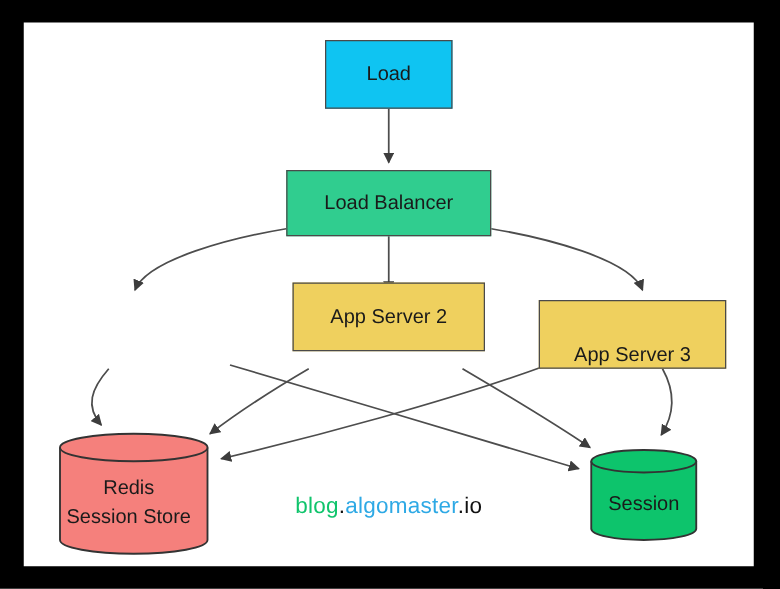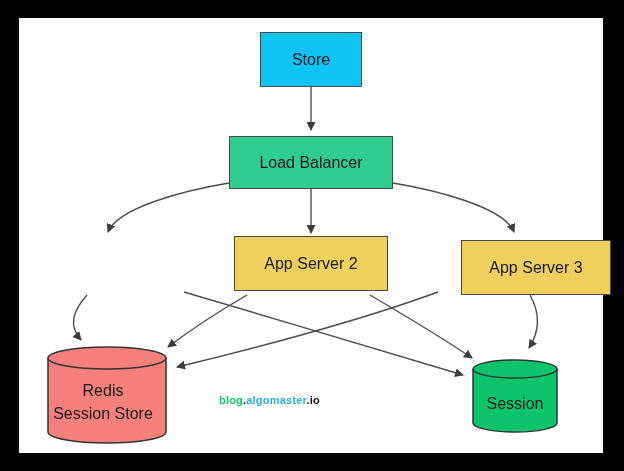--- a/index.html
+++ b/index.html
@@ -15,22 +15,22 @@
   .node{
     position:absolute;box-sizing:border-box;border:1.5px solid #4a4a4a;
     display:flex;align-items:center;justify-content:center;
     font-size:16px;color:#1a1a1a;text-align:center;
   }
   .cyl-label{
     position:absolute;font-size:16px;color:#1a1a1a;text-align:center;
     line-height:23px;
   }
   .watermark{
-    position:absolute;left:200px;top:376px;width:184px;text-align:left;
-    font-size:11px;font-weight:bold;letter-spacing:0.2px;
+    position:absolute;left:200px;top:376px;width:184px;text-align:center;
+    font-size:18px;font-weight:normal;letter-spacing:0.2px;
   }
 </style>
 </head>
 <body>
 
 <div class="canvas">
 
   <svg width="584" height="435" viewBox="0 0 584 435">
     <defs>
       <marker id="arrow" markerUnits="userSpaceOnUse" markerWidth="10" markerHeight="9" refX="8" refY="4.5" orient="auto">
@@ -56,33 +56,33 @@
       <path d="M68,277 C54,293 49,307 62,322" marker-end="url(#arrow)"></path>
       <path d="M165,274 C250,299 370,335 444,357" marker-end="url(#arrow)"></path>
       <path d="M228,277 C204,291 170,313 149,329" marker-end="url(#arrow)"></path>
       <path d="M351,277 C385,297 428,323 453,340" marker-end="url(#arrow)"></path>
       <path d="M419,274 C340,303 230,332 158,349" marker-end="url(#arrow)"></path>
       <path d="M511,277 C521,295 521,313 510,330" marker-end="url(#arrow)"></path>
     </g>
   </svg>
 
   <div class="node" style="left: 241px; top: 14px; width: 102px; height: 55px; background-color: rgb(15, 196, 242);">
-    <span>Store</span>
+    <span>Load</span>
   </div>
 
   <div class="node" style="left: 210px; top: 118px; width: 164px; height: 53px; background-color: rgb(48, 205, 143);">
     <span>Load Balancer</span>
   </div>
 
 
-  <div class="node" style="left: 215px; top: 218px; width: 154px; height: 55px; background-color: rgb(239, 208, 94);">
+  <div class="node" style="left: 215px; top: 208px; width: 154px; height: 55px; background-color: rgb(239, 208, 94);">
     <span>App Server 2</span>
   </div>
 
-  <div class="node" style="left: 442px; top: 222px; width: 150px; height: 55px; background-color: rgb(239, 208, 94);">
+  <div class="node" style="left: 412px; top: 222px; width: 150px; height: 55px; background-color: rgb(239, 208, 94); align-items: flex-end;">
     <span>App Server 3</span>
   </div>
 
   <div class="cyl-label" style="left:29px;top:361px;width:110px;">
     <div>Redis</div>
     <div>Session Store</div>
   </div>
 
   <div class="cyl-label" style="left:454px;top:374px;width:84px;">
     <div>Session</div>

